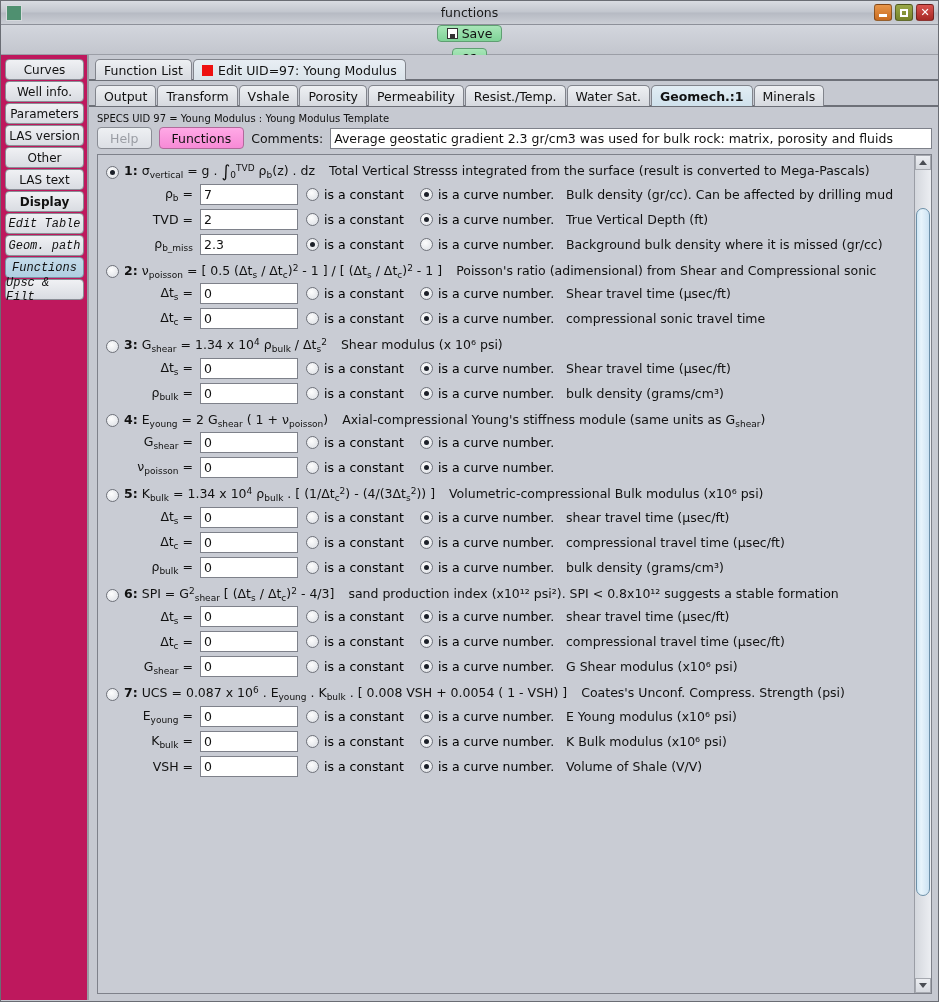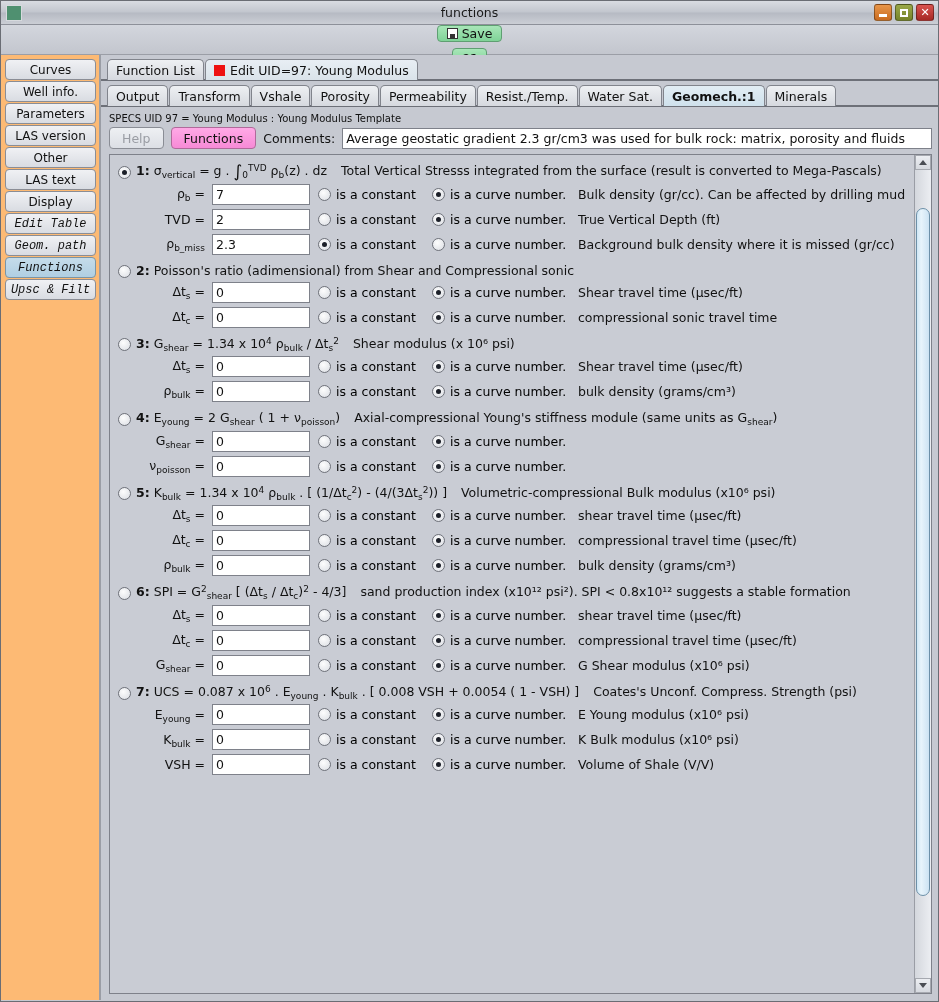--- a/index.html
+++ b/index.html
@@ -138,38 +138,38 @@
   .spin-dn::after { content:''; border-left:3px solid transparent; border-right:3px solid transparent; border-top:4px solid #8b8e95; }
 
   
   #body-area {
     display: flex;
     height: calc(1002px - 2px - 24px - 31px);
   }
 
   
   #sidebar {
-    width: 100px;
+    width: 88px;
     flex: none;
     padding: 4px 3px 0 4px;
-    background: #fdba74;
+    background: #be185d;
     border-right: 2px solid #9a9da5;
   }
   .side-btn {
     height: 21px;
     margin-bottom: 1px;
     border: 1px solid #8a8d95;
     border-radius: 4px;
     background: linear-gradient(to bottom,#f0f1f4,#d9dce2);
     display: flex; align-items: center; justify-content: center;
     font-size: 12px;
     color: #111;
     cursor: default;
   }
-  .side-btn.bold { font-weight: normal; }
+  .side-btn.bold { font-weight: bold; }
   .side-btn.italic { font-style: italic; font-family: Liberation Mono, monospace; }
   .side-btn.active {
     background: linear-gradient(to bottom,#c5dcea,#b0cfe2);
     border-color: #7b95a5;
   }
 
   
   #right-panel {
     flex: 1;
     display: flex; flex-direction: column;
@@ -576,20 +576,21 @@
                   <span>is a curve number.</span>
                 </span>
               <span class="p-desc">Background bulk density where it is missed (gr/cc)</span>
             </div>
           </div>
 
           <div class="formula-block">
             <div class="f-header">
               <span class="radio"></span>
               <span class="f-num">2:</span>
+              <span class="f-eq">ν<sub>poisson</sub> = [ 0.5 (Δt<sub>s</sub> / Δt<sub>c</sub>)<sup>2</sup> - 1 ] / [ (Δt<sub>s</sub> / Δt<sub>c</sub>)<sup>2</sup> - 1 ]</span>
               <span class="f-desc">Poisson's ratio (adimensional) from Shear and Compressional sonic</span>
             </div>
 
             <div class="param-row">
               <span class="p-label">Δt<sub>s</sub> =</span>
               <input class="p-input" type="text" value="0" style="">
               <span class="opt opt-const">
                   <span class="radio"></span>
                   <span>is a constant</span>
                 </span>

